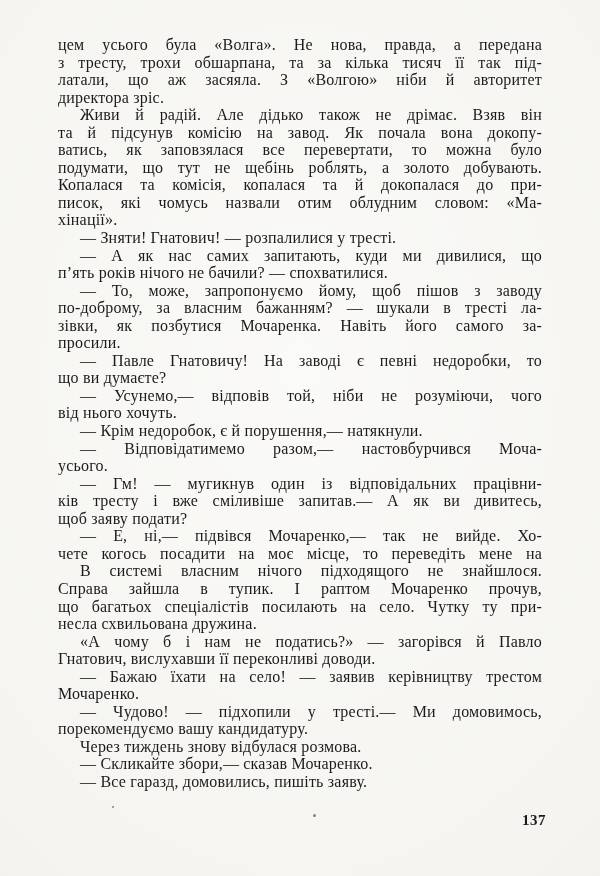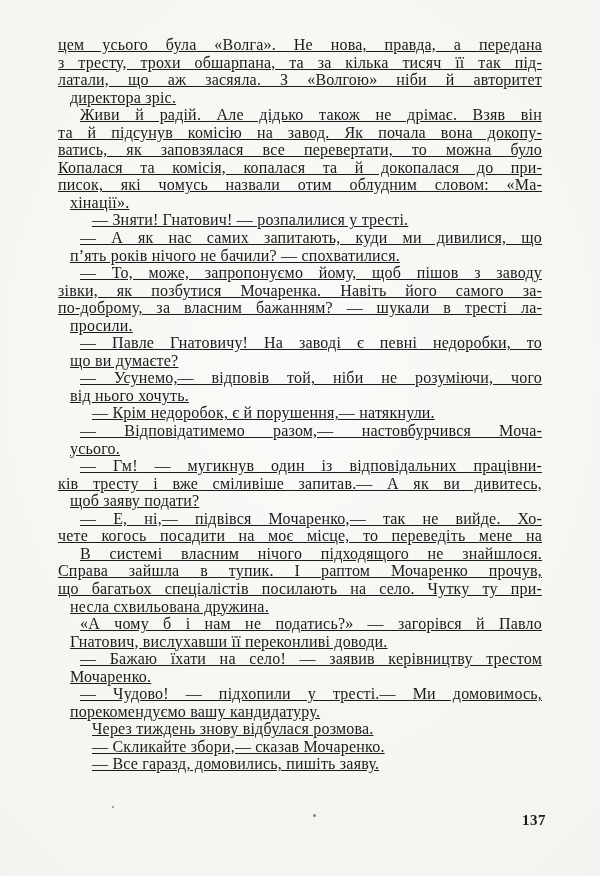--- a/index.html
+++ b/index.html
@@ -33,25 +33,23 @@
     font-size: 16px;
     line-height: 17.55px;
     letter-spacing: 0.2px;
   }
   .line {
     text-align: justify;
     text-align-last: justify;
     white-space: normal;
     height: 17.55px;
     overflow: visible;
-    text-decoration: underline;
   }
   .line.end {
     text-align-last: left;
-    margin-left: 12px;
   }
   .line.ind {
     text-indent: 22px;
   }
   .page-number {
     position: absolute;
     top: 812px;
     right: 54px;
     font-size: 15px;
     font-weight: 700;
@@ -72,29 +70,30 @@
 
 <div class="page">
   <div class="text-block" id="text-block">
       <div class="line">цем усього була «Волга». Не нова, правда, а передана</div>
       <div class="line">з тресту, трохи обшарпана, та за кілька тисяч її так під-</div>
       <div class="line">латали, що аж засяяла. З «Волгою» ніби й авторитет</div>
       <div class="line end">директора зріс.</div>
       <div class="line ind">Живи й радій. Але дідько також не дрімає. Взяв він</div>
       <div class="line">та й підсунув комісію на завод. Як почала вона докопу-</div>
       <div class="line">ватись, як заповзялася все перевертати, то можна було</div>
+      <div class="line">подумати, що тут не щебінь роблять, а золото добувають.</div>
       <div class="line">Копалася та комісія, копалася та й докопалася до при-</div>
       <div class="line">писок, які чомусь назвали отим облудним словом: «Ма-</div>
       <div class="line end">хінації».</div>
       <div class="line ind end">— Зняти! Гнатович! — розпалилися у тресті.</div>
       <div class="line ind">— А як нас самих запитають, куди ми дивилися, що</div>
       <div class="line end">п’ять років нічого не бачили? — спохватилися.</div>
       <div class="line ind">— То, може, запропонуємо йому, щоб пішов з заводу</div>
+      <div class="line">по-доброму, за власним бажанням? — шукали в тресті ла-</div>
       <div class="line">зівки, як позбутися Мочаренка. Навіть його самого за-</div>
-      <div class="line">по-доброму, за власним бажанням? — шукали в тресті ла-</div>
       <div class="line end">просили.</div>
       <div class="line ind">— Павле Гнатовичу! На заводі є певні недоробки, то</div>
       <div class="line end">що ви думаєте?</div>
       <div class="line ind">— Усунемо,— відповів той, ніби не розуміючи, чого</div>
       <div class="line end">від нього хочуть.</div>
       <div class="line ind end">— Крім недоробок, є й порушення,— натякнули.</div>
       <div class="line ind">— Відповідатимемо разом,— настовбурчився Моча-</div>
       <div class="line end">усього.</div>
       <div class="line ind">— Гм! — мугикнув один із відповідальних працівни-</div>
       <div class="line">ків тресту і вже сміливіше запитав.— А як ви дивитесь,</div>

